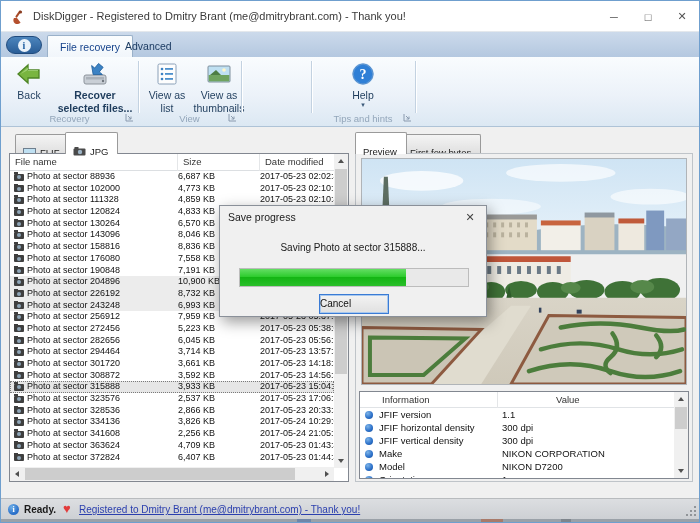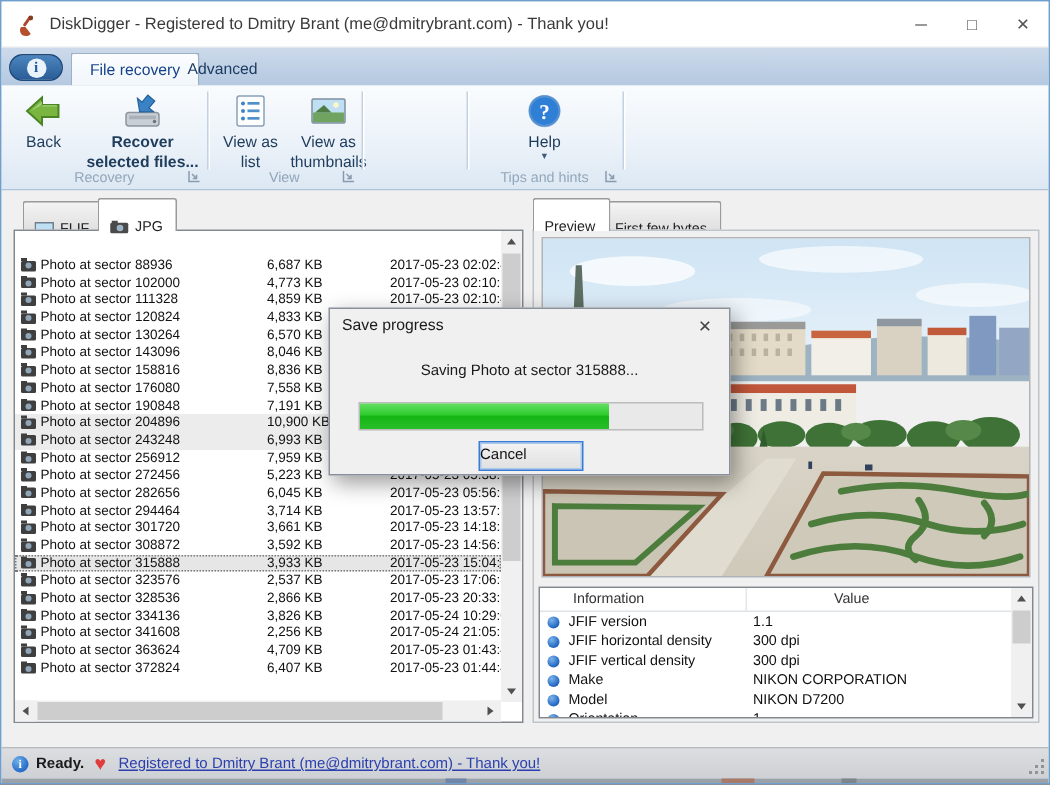--- a/index.html
+++ b/index.html
@@ -206,20 +206,25 @@
     <div class="ftab active" style="left:64px; top:5px;">
       <svg width="13" height="9" viewBox="0 0 13 9">
         <rect x="0.5" y="1.5" width="12" height="7" rx="1" fill="#4a4a4a"></rect>
         <rect x="1.5" y="0" width="4" height="2" fill="#4a4a4a"></rect>
         <circle cx="7" cy="5" r="2.2" fill="#9db4c6"></circle>
       </svg>
       <span>JPG</span>
     </div>
 
     <div class="listbox">
+      <div class="lheader">
+        <div class="hcell" style="left:0; width:168px;">File name</div>
+        <div class="hcell" style="left:168px; width:82px;">Size</div>
+        <div class="hcell" style="left:250px; width:74px; border-right:none;">Date modified</div>
+      </div>
       <div class="lrows">
           <div class="frow">
             <span class="fic"></span>
             <span class="fn">Photo at sector 88936</span>
             <span class="fs">6,687 KB</span>
             <span class="fd">2017-05-23 02:02:41</span>
           </div>
           <div class="frow">
             <span class="fic"></span>
             <span class="fn">Photo at sector 102000</span>
@@ -265,20 +270,26 @@
           <div class="frow">
             <span class="fic"></span>
             <span class="fn">Photo at sector 190848</span>
             <span class="fs">7,191 KB</span>
             <span class="fd"></span>
           </div>
           <div class="frow sel">
             <span class="fic"></span>
             <span class="fn">Photo at sector 204896</span>
             <span class="fs">10,900 KB</span>
+            <span class="fd"></span>
+          </div>
+          <div class="frow sel">
+            <span class="fic"></span>
+            <span class="fn">Photo at sector 226192</span>
+            <span class="fs">8,732 KB</span>
             <span class="fd"></span>
           </div>
           <div class="frow sel">
             <span class="fic"></span>
             <span class="fn">Photo at sector 243248</span>
             <span class="fs">6,993 KB</span>
             <span class="fd"></span>
           </div>
           <div class="frow">
             <span class="fic"></span>

